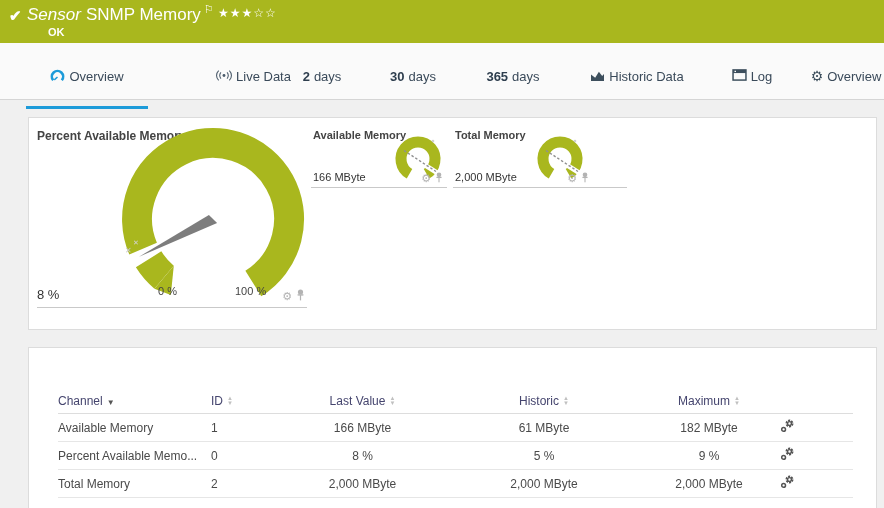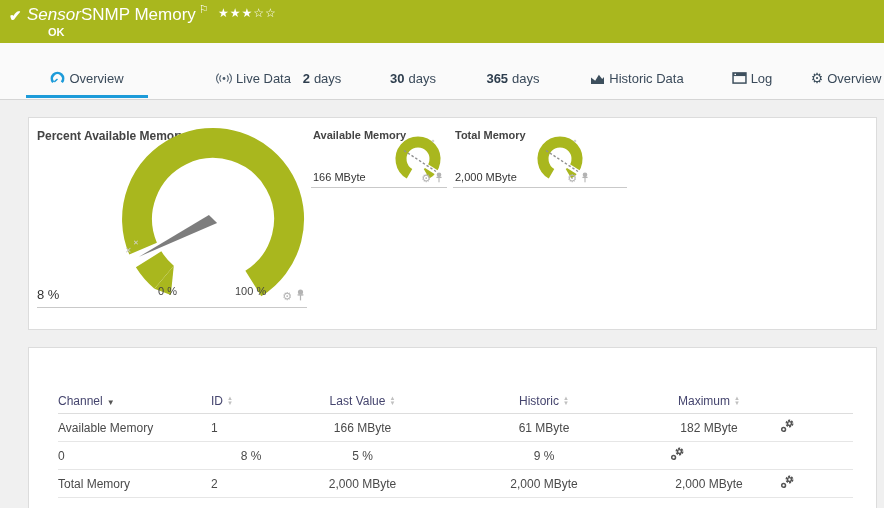--- a/index.html
+++ b/index.html
@@ -8,31 +8,31 @@
     font-family:"Liberation Sans", sans-serif;
     background:#f0f0f0; color:#4a4a4a; position:relative;
   }
   
   .sensor-header {
     position:absolute; top:0; left:0; width:884px; height:43px;
     background:#a9b71e; color:#fff;
   }
   .hdr-check { position:absolute; left:9px; top:7px; font-size:15px; font-weight:bold; }
   .hdr-titleline { position:absolute; left:27px; top:5px; font-size:17px; white-space:nowrap; }
-  .hdr-kind { font-style:italic; }
+  .hdr-kind { font-style:italic; margin-right:5px; }
   .hdr-flag { font-size:11px; vertical-align:top; position:relative; top:-2px; margin-left:3px; }
   .hdr-stars { position:absolute; left:218px; top:6px; font-size:12px; letter-spacing:1px; white-space:nowrap; }
   .hdr-status { position:absolute; left:48px; top:26px; font-size:11px; font-weight:bold;text-align:center; }
   
   .tabbar {
     position:absolute; top:43px; left:0; width:884px; height:57px;
     background:#fafafa; border-bottom:1px solid #d5d5d5;
   }
   .tab {
-    position:absolute; top:15px; height:40px; display:flex; align-items:center;
+    position:absolute; top:26px; height:40px; display:flex; align-items:flex-start;
     justify-content:center; gap:4px; font-size:13px; color:#3a4a5a; cursor:pointer;
     white-space:nowrap;
   }
   .tab .num { font-weight:bold; color:#2e3e4e; }
   .tab-underline { position:absolute; left:0; bottom:0; width:100%; height:3px; background:#1d9bd9; }
   .t0 { left:26px;  width:122px; }
   .t1 { left:206px; width:95px; }
   .t2 { left:293px; width:58px; }
   .t3 { left:381px; width:64px; }
   .t4 { left:477px; width:72px; }
@@ -288,20 +288,21 @@
         <svg width="16" height="16" viewBox="0 0 16 16">
             <circle cx="10.5" cy="5.5" r="3" fill="none" stroke="#555" stroke-width="2" stroke-dasharray="2 1.1"></circle>
             <circle cx="10.5" cy="5.5" r="1.9" fill="none" stroke="#555" stroke-width="1.4"></circle>
             <circle cx="4.6" cy="11.4" r="1.9" fill="none" stroke="#555" stroke-width="1.5"></circle>
           </svg>
       </div>
     </div>
 
 
     <div class="trow">
+      <div class="ellip">Percent Available Memo...</div>
       <div>0</div>
       <div class="cell-c">8 %</div>
       <div class="cell-c">5 %</div>
       <div class="cell-c">9 %</div>
       <div class="cell-icon">
         <svg width="16" height="16" viewBox="0 0 16 16">
             <circle cx="10.5" cy="5.5" r="3" fill="none" stroke="#555" stroke-width="2" stroke-dasharray="2 1.1"></circle>
             <circle cx="10.5" cy="5.5" r="1.9" fill="none" stroke="#555" stroke-width="1.4"></circle>
             <circle cx="4.6" cy="11.4" r="1.9" fill="none" stroke="#555" stroke-width="1.5"></circle>
           </svg>

